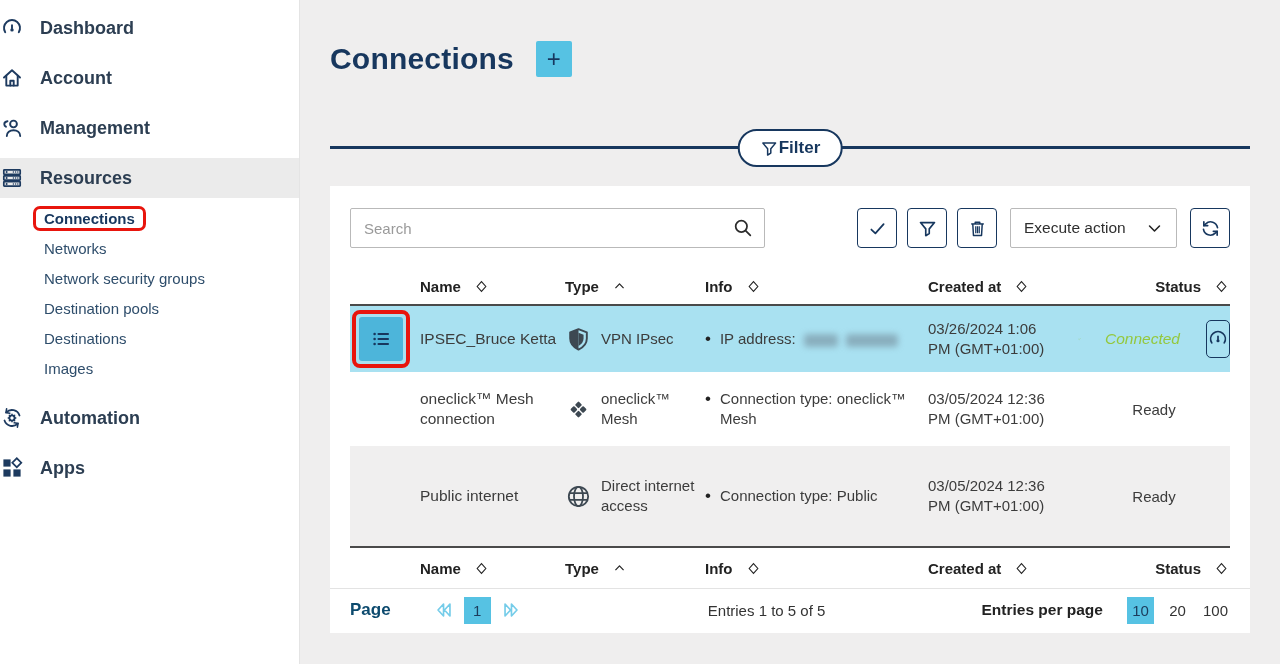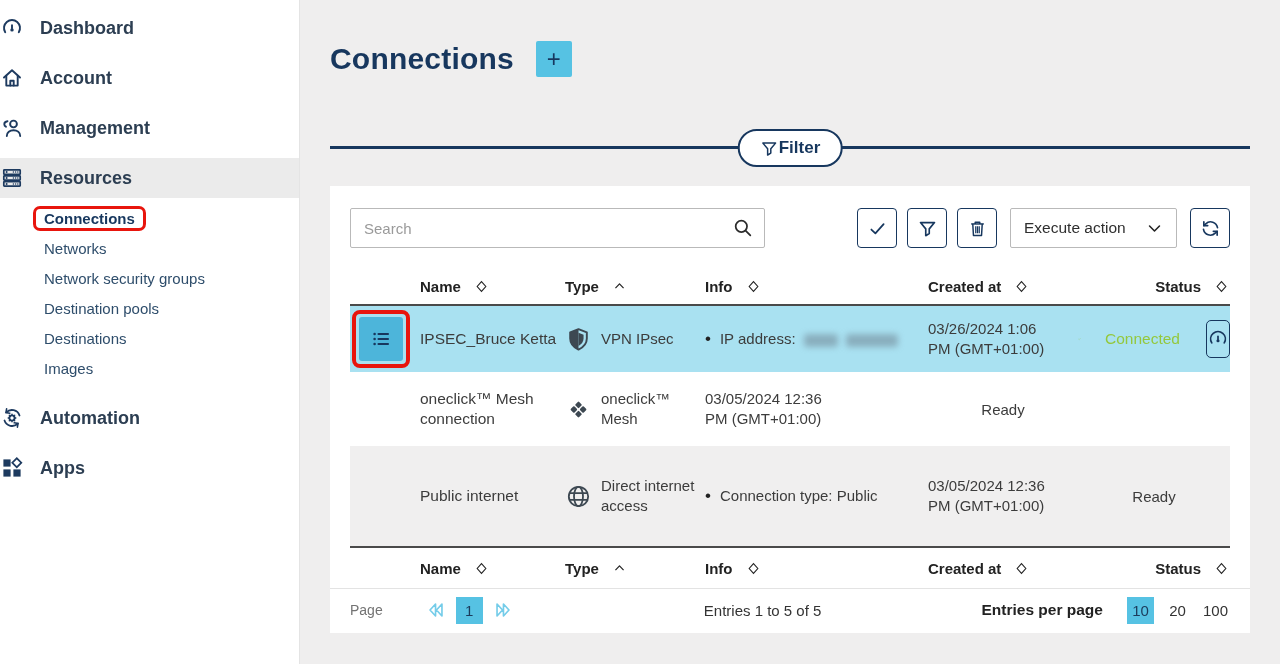--- a/index.html
+++ b/index.html
@@ -97,21 +97,21 @@
   .r2 { height:74px; background:#ffffff; }
   .r3 { height:100px; background:#f0efef; }
   .cell { font-size:15px; color:#3c3c3c; line-height:1.32; padding-right:8px; }
   .cell.name { font-size:15.5px; }
   .type-cell { display:flex; align-items:center; gap:9px; }
   .type-cell .ic { width:27px; height:27px; flex:0 0 27px; color:#3d4852; }
   .info-cell { display:flex; gap:9px; }
   .info-cell .bullet::before { content:"•"; font-size:17px; color:#222; }
   .date-inner { display:inline-block; max-width:120px; }
   .status-cell { display:flex; align-items:center; justify-content:center; }
-  .status-cell.row1 { justify-content:center; gap:24px; }
+  .status-cell.row1 { justify-content:center; gap:24px;font-style:italic; }
   .status-connected { color:#94c83d; font-size:15.5px; }
   .status-ready { color:#3c3c3c; }
   .check-ic { width:22px; height:22px; color:#94c83d; }
   .gauge-btn {
     width:38px; height:38px; border:1.5px solid #17375e; border-radius:5px;
     background:transparent; color:#17375e; display:flex; align-items:center;
     justify-content:center; cursor:pointer; margin-left:2px;
   }
   .gauge-btn .ic { width:22px; height:22px; }
   .annot-box-btn {
@@ -126,21 +126,21 @@
     display:inline-block; height:13px; background:#76909f; border-radius:3px;
     filter:blur(3px); opacity:.62; vertical-align:middle;
   }
   .blob-a { width:34px; margin-left:8px; }
   .blob-b { width:52px; margin-left:8px; }
   
   .pager {
     margin-top:auto; height:47px; border-top:1px solid #e3e3e3;
     display:flex; align-items:center; padding:0 20px 2px 20px;
   }
-  .pager-label { font-weight:400; color:#737373; font-size:14px; }
+  .pager-label { font-weight:700; color:#0c4a6e; font-size:17px; }
   .pager-nav { display:flex; align-items:center; gap:9px; margin-left:42px; }
   .chev { width:22px; height:22px; color:#74cce9; cursor:pointer; }
   .page-num {
     min-width:27px; height:27px; background:#56c2e3; color:#1c3c5c;
     display:flex; align-items:center; justify-content:center; font-size:15px; cursor:pointer;
   }
   .entries-text { flex:1; text-align:center; color:#333; font-size:15px; padding-left:30px; }
   .per-page { display:flex; align-items:center; gap:10px; }
   .per-page .lbl { font-weight:700; color:#222; font-size:15.5px; margin-right:14px; }
   .pp-opt {
@@ -458,20 +458,24 @@
 
       <div class="trow r2">
         <div></div>
         <div class="cell name">oneclick™ Mesh connection</div>
         <div class="type-cell">
           <svg class="ic">
               <use href="#i-mesh"></use>
             </svg>
           <span class="cell">oneclick™ Mesh</span>
         </div>
+        <div class="info-cell">
+          <span class="bullet"></span>
+          <span class="cell">Connection type: oneclick™ Mesh</span>
+        </div>
         <div class="cell"><span class="date-inner">03/05/2024 12:36 PM (GMT+01:00)</span></div>
         <div class="status-cell">
           <span class="status-ready">Ready</span>
         </div>
       </div>
 
       <div class="trow r3">
         <div></div>
         <div class="cell name">Public internet</div>
         <div class="type-cell">

